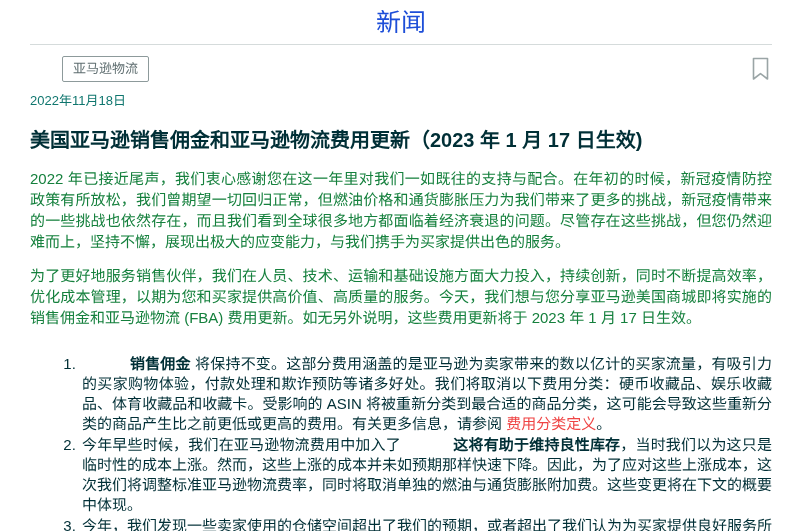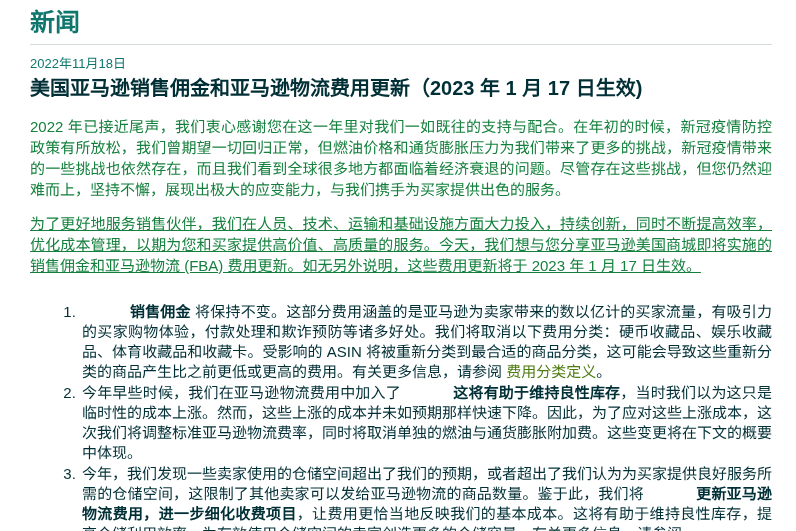--- a/index.html
+++ b/index.html
@@ -7,23 +7,24 @@
     width: 796px; height: 531px;
     overflow: hidden;
     background: #ffffff;
     font-family: "Liberation Sans", "DejaVu Sans", sans-serif;
     color: #002F36;
   }
   .page { padding: 5px 24px 0 30px; }
 
   .page-title {
     font-size: 25px;
-    font-weight: 700;
-    color: #0f766e;
+    font-weight: 400;
+    color: #1d4ed8;
     line-height: 34px;
+    text-align: center;
   }
   .divider {
     border: none;
     border-top: 1px solid #D5DBDB;
     margin-top: 5px;
   }
 
   .article-header {
     margin-top: 11px;
     display: flex;
@@ -51,64 +52,74 @@
     line-height: 0;
   }
 
   .article-date {
     margin-top: 11px;
     font-size: 13px;
     color: #0f766e;
     line-height: 16px;
   }
   .article-title {
-    margin-top: 2px;
+    margin-top: 17px;
     font-size: 20px;
     font-weight: 700;
     color: #002F36;
     line-height: 28px;
   }
 
   .body-text {
     font-size: 15px;
     line-height: 21px;
     color: #15803d;
     text-align: justify;
   }
   p.body-text { margin-top: 14px; }
-  p.body-text + p.body-text { margin-top: 13px; text-decoration: underline; }
+  p.body-text + p.body-text { margin-top: 13px; }
 
   ol.update-list {
     margin-top: 26px;
     padding-left: 50px;
   }
   ol.update-list li {
     font-size: 15px;
     line-height: 20px;
     color: #002F36;
     text-align: justify;
     padding-left: 2px;
   }
   ol.update-list li + li { margin-top: 1px; }
 
   .body-text strong, ol.update-list strong { font-weight: 700; margin-left: 48px; }
   a.inline-link {
-    color: #4d7c0f;
+    color: #ef4444;
     text-decoration: none;
     cursor: pointer;
   }
 </style>
 </head>
 <body>
 
 <div class="page">
 
   <h1 class="page-title">新闻</h1>
   <hr class="divider">
 
+  <div class="article-header">
+    <span class="tag-chip">亚马逊物流</span>
+    <button class="bookmark-btn" aria-label="bookmark">
+      <span>
+        <svg width="19" height="26" viewBox="0 0 19 26">
+          <path d="M2.5 2.5 H16.5 V23 L9.5 17.6 L2.5 23 Z" fill="none" stroke="#9AA5A6" stroke-width="1.6" stroke-linejoin="round"></path>
+        </svg>
+      </span>
+    </button>
+  </div>
 
   <div class="article-date">2022年11月18日</div>
 
   <h2 class="article-title">美国亚马逊销售佣金和亚马逊物流费用更新（2023 年 1 月 17 日生效)</h2>
 
   <p class="body-text"><span>2022 年已接近尾声，我们衷心感谢您在这一年里对我们一如既往的支持与配合。在年初的时候，新冠疫情防控政策有所放松，我们曾期望一切回归正常，但燃油价格和通货膨胀压力为我们带来了更多的挑战，新冠疫情带来的一些挑战也依然存在，而且我们看到全球很多地方都面临着经济衰退的问题。尽管存在这些挑战，但您仍然迎难而上，坚持不懈，展现出极大的应变能力，与我们携手为买家提供出色的服务。</span></p>
 
   <p class="body-text"><span>为了更好地服务销售伙伴，我们在人员、技术、运输和基础设施方面大力投入，持续创新，同时不断提高效率，优化成本管理，以期为您和买家提供高价值、高质量的服务。今天，我们想与您分享亚马逊美国商城即将实施的销售佣金和亚马逊物流 (FBA) 费用更新。如无另外说明，这些费用更新将于 2023 年 1 月 17 日生效。</span></p>
 
   <ol class="update-list">

